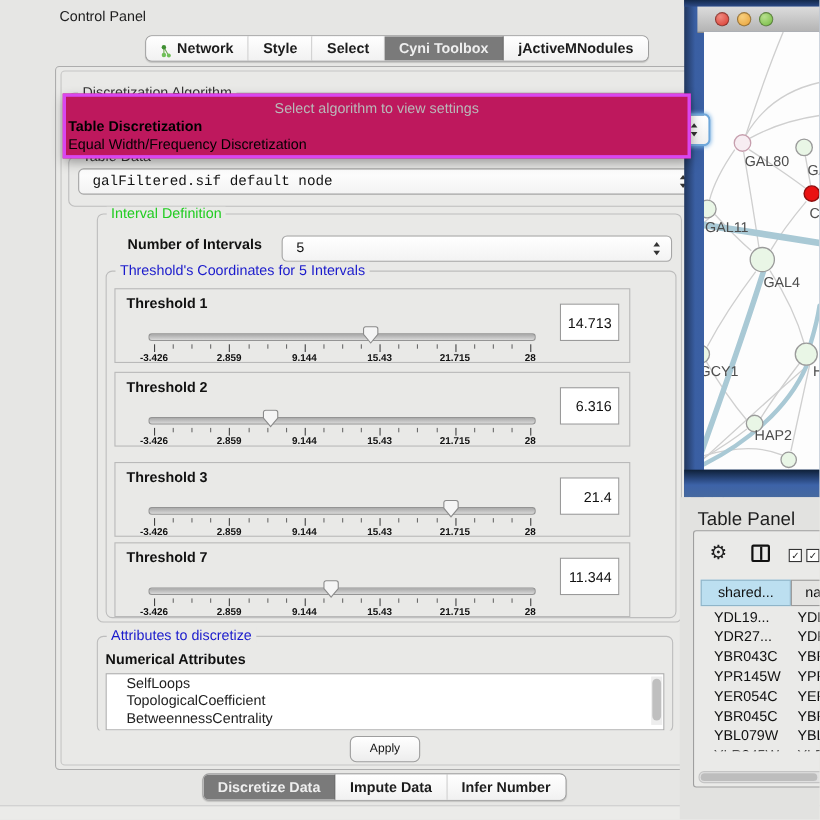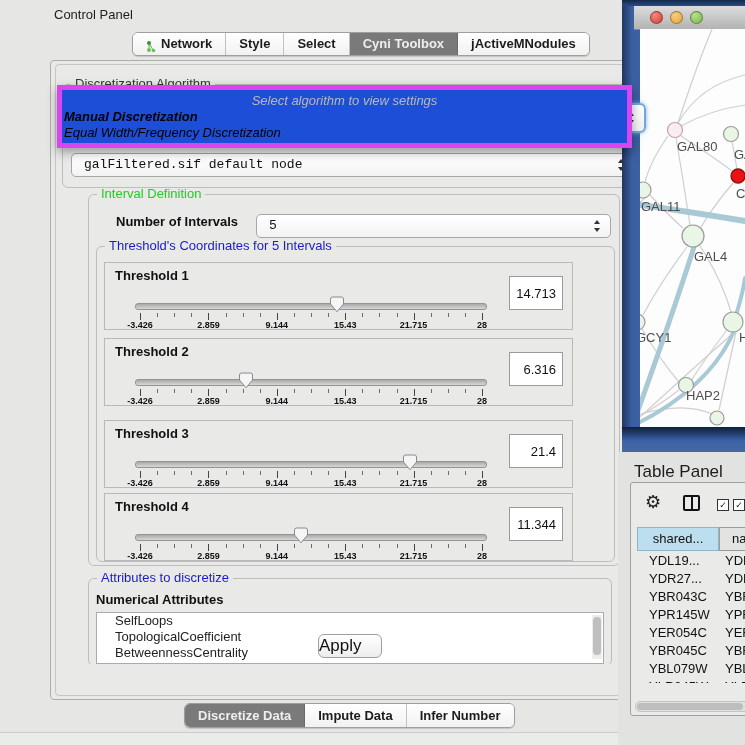--- a/index.html
+++ b/index.html
@@ -32,22 +32,22 @@
   .legend.dark{color:#333;}
   .combo{position:absolute;background:linear-gradient(#ffffff,#f3f3f3);
          border:1px solid #a6a6a6;border-radius:5px;font-size:13px;color:#111;font-family:Liberation Mono, monospace;}
   .combo .val{position:absolute;left:12px;top:0;line-height:22px;}
   .spin{position:absolute;right:9px;top:50%;width:7px;height:12px;margin-top:-6px;}
   .spin:before,.spin:after{content:"";position:absolute;left:0;border-left:3.5px solid transparent;
          border-right:3.5px solid transparent;}
   .spin:before{top:0;border-bottom:4px solid #333;}
   .spin:after{bottom:0;border-top:4px solid #333;}
   
-  #algo-popup{left:13px;top:85px;width:565px;height:53px;background:#1d4ed8;
-              border:5px solid #d946ef;box-shadow:0 4px 10px rgba(0,0,0,.35);z-index:50;font-style:italic;}
+  #algo-popup{left:13px;top:85px;width:565px;height:53px;background:#be185d;
+              border:3px solid #d946ef;box-shadow:0 4px 10px rgba(0,0,0,.35);z-index:50;}
   .popup-header{font-size:13px;color:#b9b9b9;text-align:center;padding-top:3px;height:16px;}
   .popup-item{font-size:13px;color:#000;padding-left:2px;height:16px;line-height:16px;}
   .popup-item.bold{font-weight:bold;}
   #algo-combo{left:545px;top:103px;width:53px;height:26px;border:2px solid #6fa7da;
               box-shadow:0 0 4px #7ab2e4;border-radius:6px;
               background:linear-gradient(#ffffff,#f0f0f0);z-index:10;}
   
   #scroll-vp{left:12px;top:188px;width:568px;height:476px;overflow:hidden;}
   #main-vsb{left:581px;top:188px;width:17px;height:476px;background:#f4f4f3;
             border-left:1px solid #d6d6d6;}
@@ -71,23 +71,23 @@
   .t-value{position:absolute;left:404px;top:13px;width:54px;height:34px;background:#fff;
            border:1px solid #9a9a9a;font-size:13px;color:#111;text-align:right;
            line-height:34px;padding-right:6px;box-sizing:border-box;}
   
   #attr-list{position:absolute;left:52px;top:612px;width:506px;height:50px;background:#fff;
              border:1px solid #ababab;overflow:hidden;}
   .list-item{font-size:13px;color:#222;height:16px;line-height:16px;padding-left:18px;}
   #attr-sb{position:absolute;right:1px;top:2px;width:10px;height:44px;background:#ededed;}
   #attr-sb .thumb{position:absolute;left:1px;top:2px;width:8px;height:38px;background:#bfbfbf;border-radius:4px;}
   
-  #apply-btn{left:274px;top:634px;width:62px;height:22px;background:linear-gradient(#ffffff,#ededed);
-             border:1px solid #9e9e9e;border-radius:6px;font-size:17px;color:#111;
-             text-align:left;line-height:22px;}
+  #apply-btn{left:274px;top:669px;width:62px;height:22px;background:linear-gradient(#ffffff,#ededed);
+             border:1px solid #9e9e9e;border-radius:6px;font-size:11px;color:#111;
+             text-align:center;line-height:22px;}
   .bottombar{top:703px;height:23px;display:flex;border:1px solid #9e9e9e;border-radius:6px;
              overflow:hidden;background:#fff;box-shadow:0 1px 1px rgba(0,0,0,.15);}
   .bottom-strip{left:0;top:732px;width:745px;height:13px;background:#ebebe9;border-top:1px solid #cdcdcd;}
   
   #net-frame{left:622px;top:0;width:123px;height:452px;
              background:linear-gradient(90deg,#20365e 0,#3a5fa3 10px,#44689f 100%);}
   #net-frame .topedge{position:absolute;left:0;top:0;width:100%;height:6px;
              background:linear-gradient(#13294b,#2c4a86);}
   #net-titlebar{position:absolute;left:12px;top:6px;width:111px;height:23px;
              background:linear-gradient(#dcdcdc,#b3b3b3);border-bottom:1px solid #8a8a8a;}
@@ -158,21 +158,21 @@
 
   <div class="fieldset" style="left:18px;top:84px;width:577px;height:48px;">
     <span class="legend dark">Discretization Algorithm</span>
   </div>
   <div id="algo-combo" class="abs">
     <span class="spin"></span>
   </div>
 
   <div id="algo-popup" class="abs">
     <div class="popup-header">Select algorithm to view settings</div>
-    <div class="popup-item bold">Manual Discretization</div>
+    <div class="popup-item bold">Table Discretization</div>
     <div class="popup-item">Equal Width/Frequency Discretization</div>
   </div>
 
   <div class="fieldset" style="left:18px;top:142px;width:578px;height:44px;">
     <span class="legend dark">Table Data</span>
     <div class="combo" style="left:8px;top:10px;width:562px;height:22px;">
       <span class="val">galFiltered.sif default node</span>
       <span class="spin"></span>
     </div>
   </div>
@@ -313,21 +313,21 @@
             <span class="tick-label" style="left: 20%;">2.859</span>
             <span class="tick-label" style="left: 40%;">9.144</span>
             <span class="tick-label" style="left: 60%;">15.43</span>
             <span class="tick-label" style="left: 80%;">21.715</span>
             <span class="tick-label" style="left: 100%;">28</span>
           </div>
         </div>
         <div class="t-value">21.4</div>
       </div>
     <div class="t-box t-row" style="left:48px;top:305px;">
-        <div class="t-label">Threshold 4</div>
+        <div class="t-label">Threshold 7</div>
         <div class="trackwrap">
           <div class="track"></div>
           <div class="tickspan">
             <div class="slider-thumb" style="left: calc(47% - 8px);"><svg width="16" height="17" viewBox="0 0 16 17">
                 <path d="M3.5,1 h9 a2,2 0 0 1 2,2 v5 L8,15.8 L1.5,8 V3 a2,2 0 0 1 2,-2 z" fill="#f5f5f5" stroke="#8a8a8a"></path>
               </svg></div>
           </div>
           <div class="ticks">
             <div class="tick major" style="left: 0%;"></div>
             <div class="tick" style="left: 5%;"></div>

